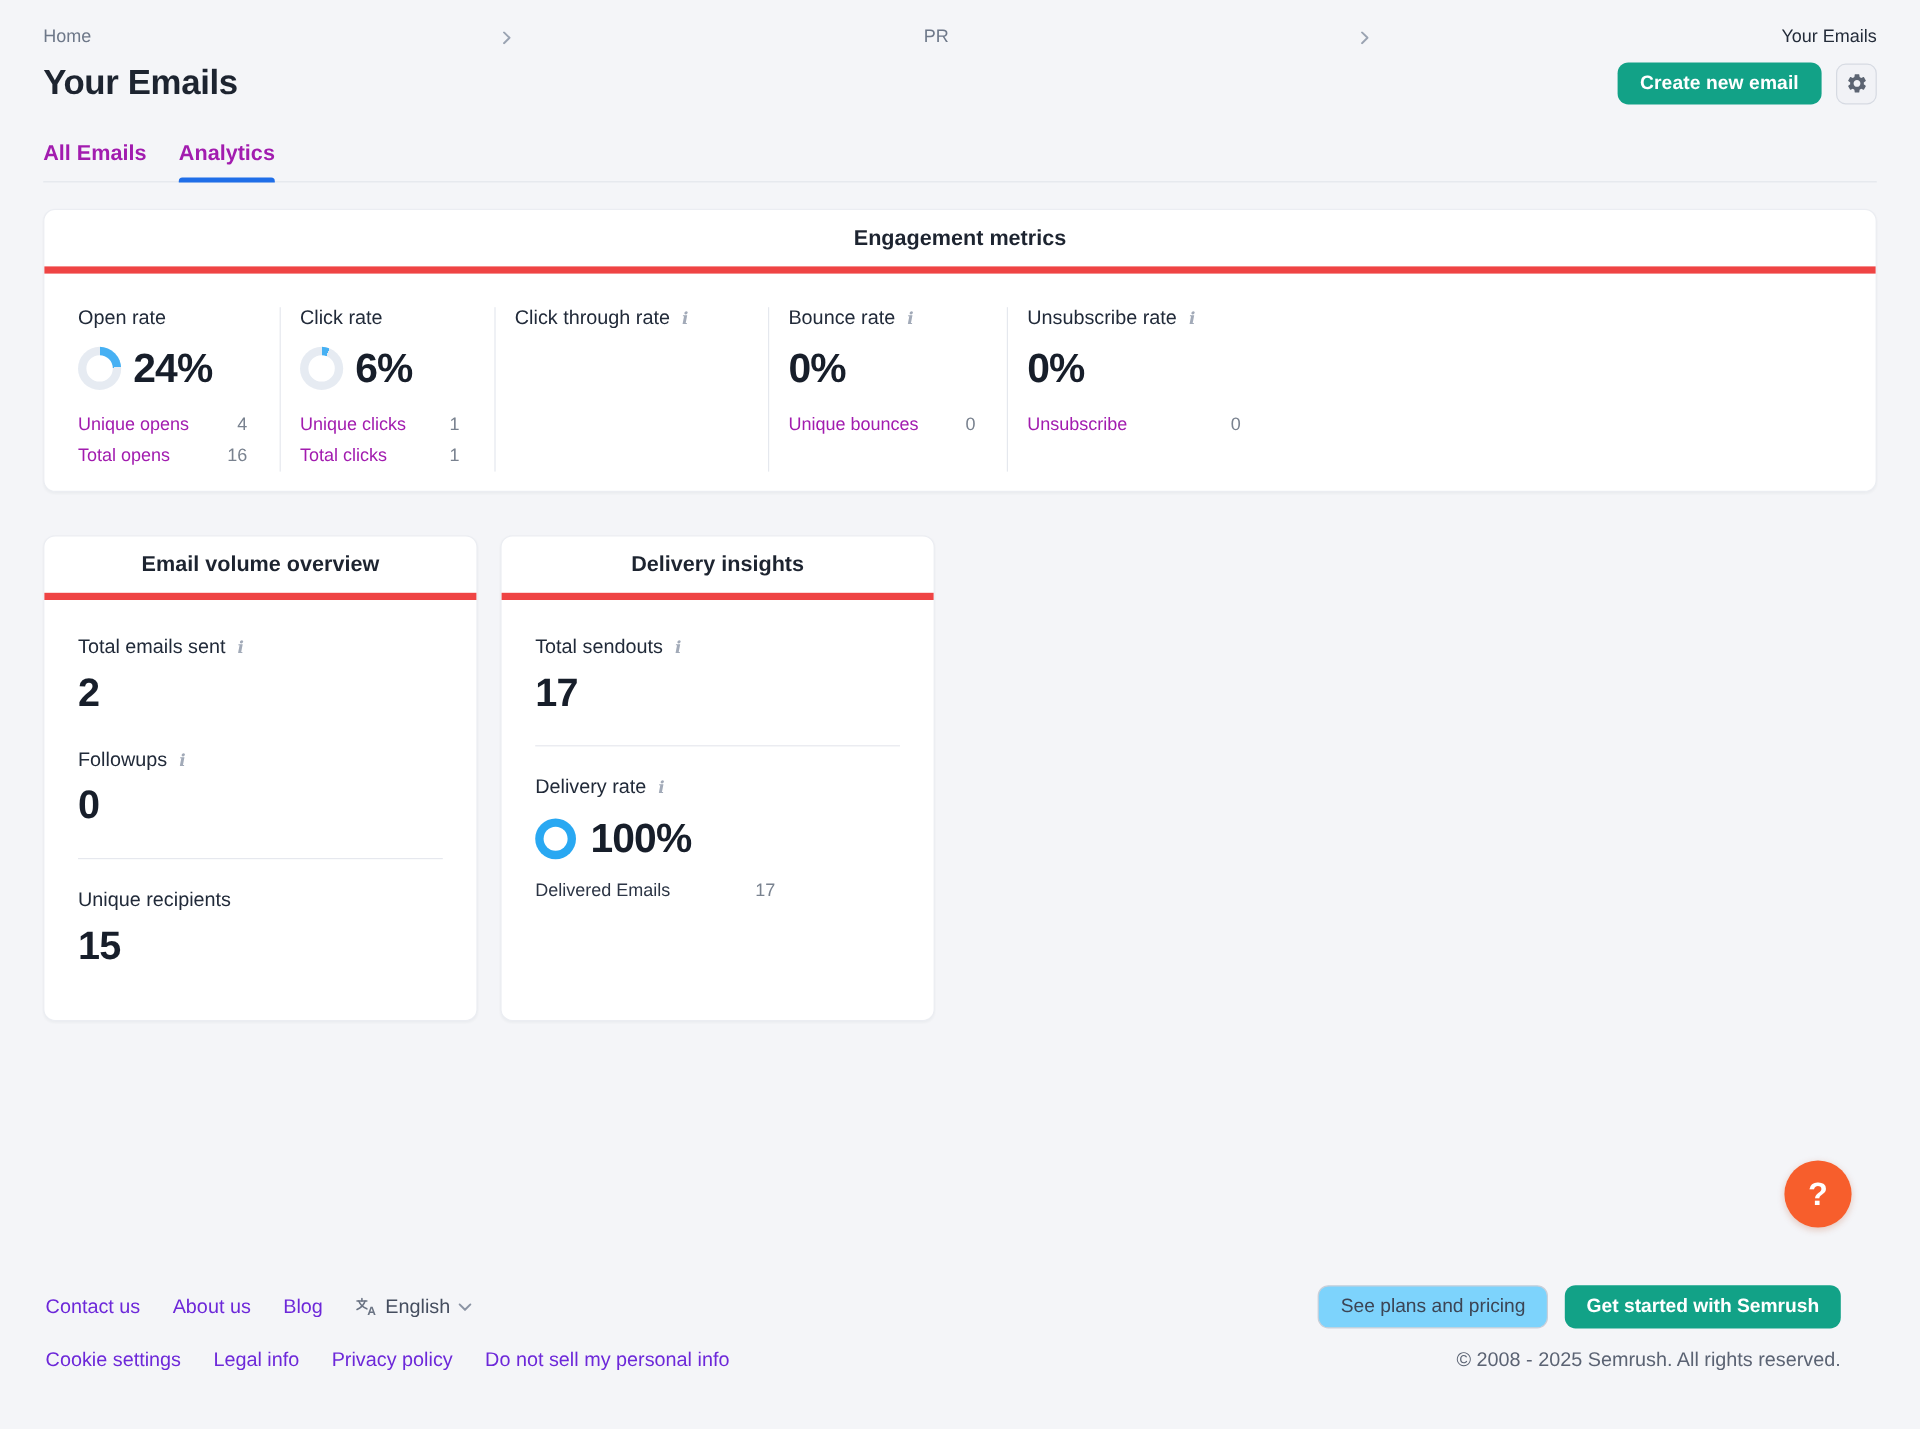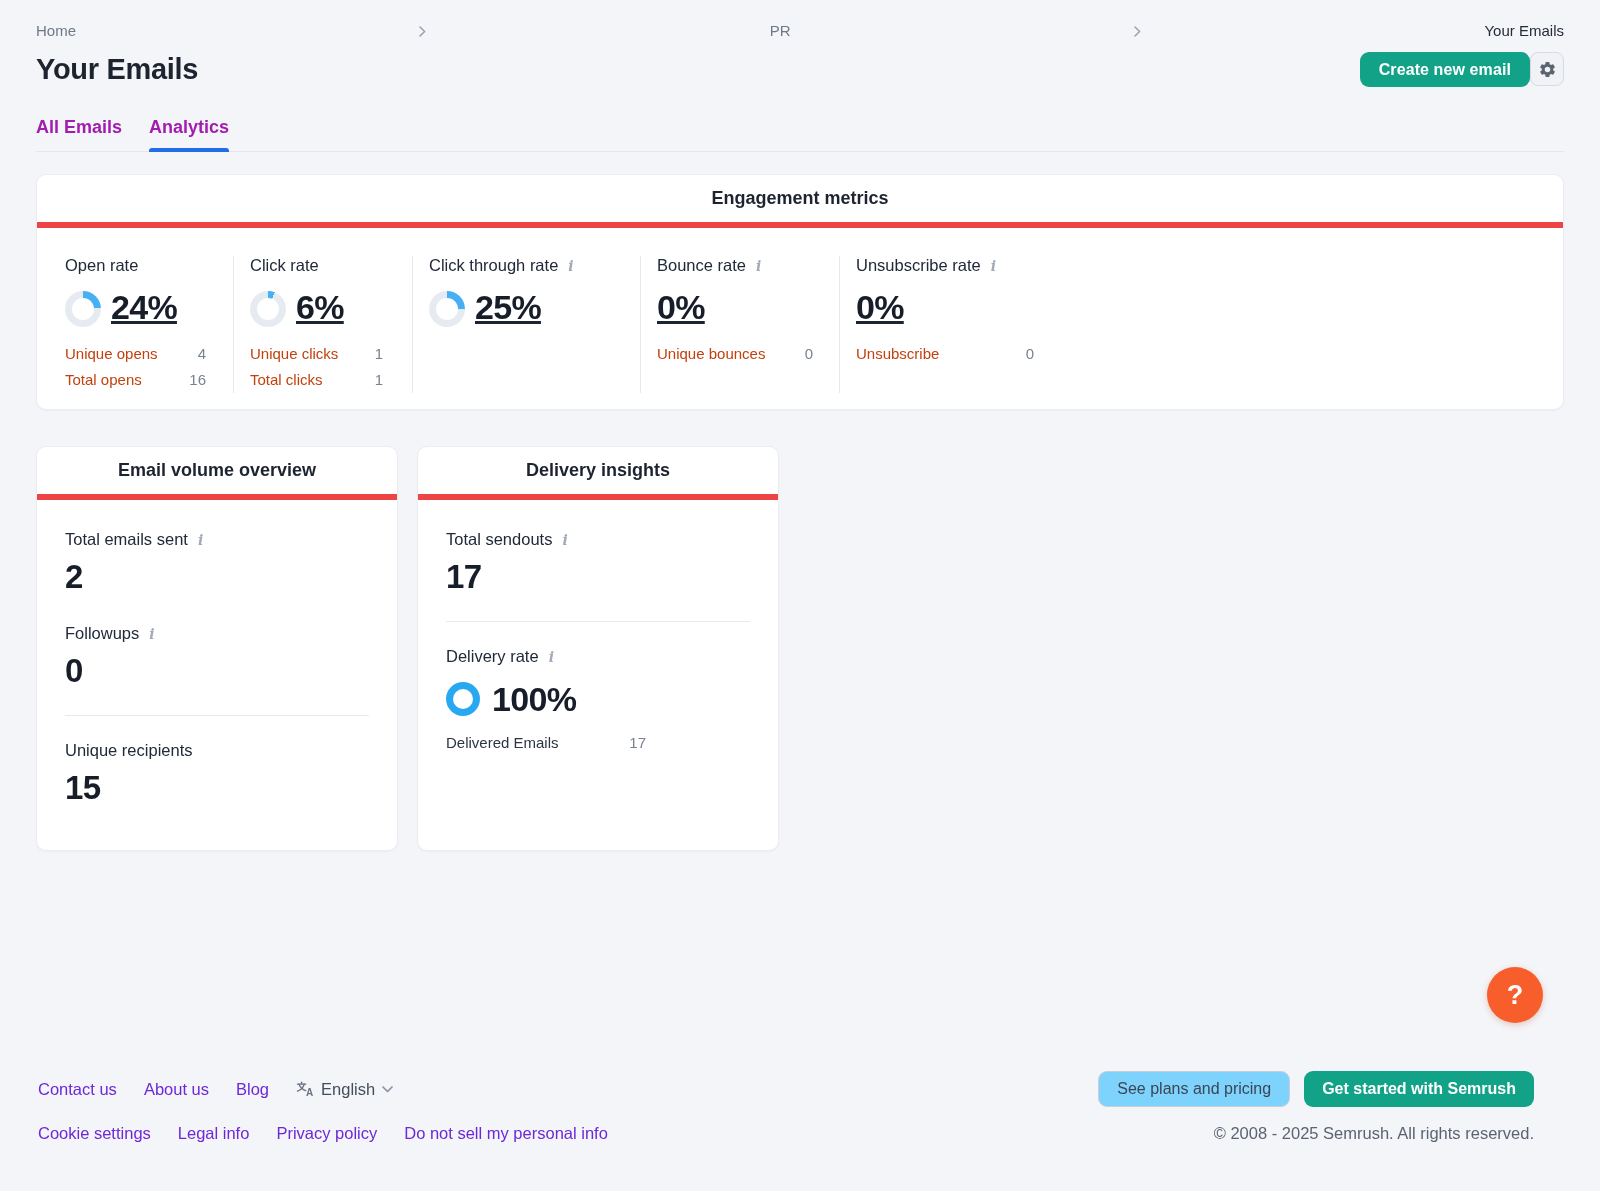--- a/index.html
+++ b/index.html
@@ -15,21 +15,21 @@
 
   
   .breadcrumb { display:flex; align-items:center; gap:11px; padding-top:22px; font-size:15px;justify-content:space-between; }
   .breadcrumb a { color:#6e7889; text-decoration:none; cursor:pointer; }
   .breadcrumb .current { color:#242c3a; }
   .crumb-sep { display:inline-flex; margin-top:1px; }
 
   
   .title-row { display:flex; align-items:center; justify-content:space-between; margin-top:13px; }
   .page-title { font-size:29px; font-weight:700; letter-spacing:-0.3px; color:#1d2430; }
-  .title-actions { display:flex; align-items:flex-start; }
+  .title-actions { display:flex; align-items:center; gap:12px; }
   .btn-green {
     background:var(--green,#12a287); color:#fff; border:none; border-radius:9px;
     height:35px; padding:0 19px; font-size:16px; font-weight:700; cursor:pointer;
     font-family:inherit; letter-spacing:0.1px;
   }
   .btn-icon {
     width:34px; height:34px; border-radius:8px; border:1px solid #d6dae2;
     background:#f1f2f6; display:flex; align-items:center; justify-content:center; cursor:pointer;
   }
 
@@ -58,25 +58,25 @@
 
   .engagement { margin-top:22px; }
   .metrics-row { display:flex; padding:28px 28px 16px 28px; }
   .metric { border-right:1px solid #e5e8ee; margin-right:16px; }
   .metric:nth-child(1){ width:169px; }
   .metric:nth-child(2){ width:163px; }
   .metric:nth-child(3){ width:212px; }
   .metric:nth-child(4){ width:183px; }
   .metric:nth-child(5){ flex:1; border-right:none; margin-right:0; }
   .metric-label-row { display:flex; align-items:center; gap:10px; font-size:16.5px; color:#212a39; }
-  .metric-value-row { display:flex; align-items:flex-end; gap:10px; margin-top:12px; height:40px;text-decoration:underline; }
+  .metric-value-row { display:flex; align-items:center; gap:10px; margin-top:12px; height:40px; }
   .pct { font-size:34px; font-weight:800; letter-spacing:-0.7px; color:#171e2a; }
   .stats { margin-top:14px; }
   .stat { display:flex; justify-content:space-between; font-size:15px; line-height:26px; }
-  .stat-label { color:#c2410c; }
+  .stat-label { color:#a21caf; }
   .stat-value { color:#79828f; }
   .metric:nth-child(1) .stats{ width:141px; }
   .metric:nth-child(2) .stats{ width:133px; }
   .metric:nth-child(4) .stats{ width:156px; }
   .metric:nth-child(5) .stats{ width:178px; }
 
   .donut {
     width:36px; height:36px; border-radius:50%; position:relative; flex:none;
     background:conic-gradient(var(--donut-blue,#46b0f3) calc(var(--pct,0)*1%), var(--donut-track,#e6ebf2) 0);
   }
@@ -216,24 +216,20 @@
               <span class="stat-label">Total clicks</span>
               <span class="stat-value">1</span>
             </div>
           </div>
         </div>
 
         <div class="metric">
           <div class="metric-label-row">
             <span>Click through rate</span>
             <span class="info">i</span>
-          </div>
-          <div class="metric-value-row">
-            <span class="donut" style="--pct: 25;"></span>
-            <span class="pct">25%</span>
           </div>
         </div>
 
         <div class="metric">
           <div class="metric-label-row">
             <span>Bounce rate</span>
             <span class="info">i</span>
           </div>
           <div class="metric-value-row">
             <span class="pct">0%</span>

